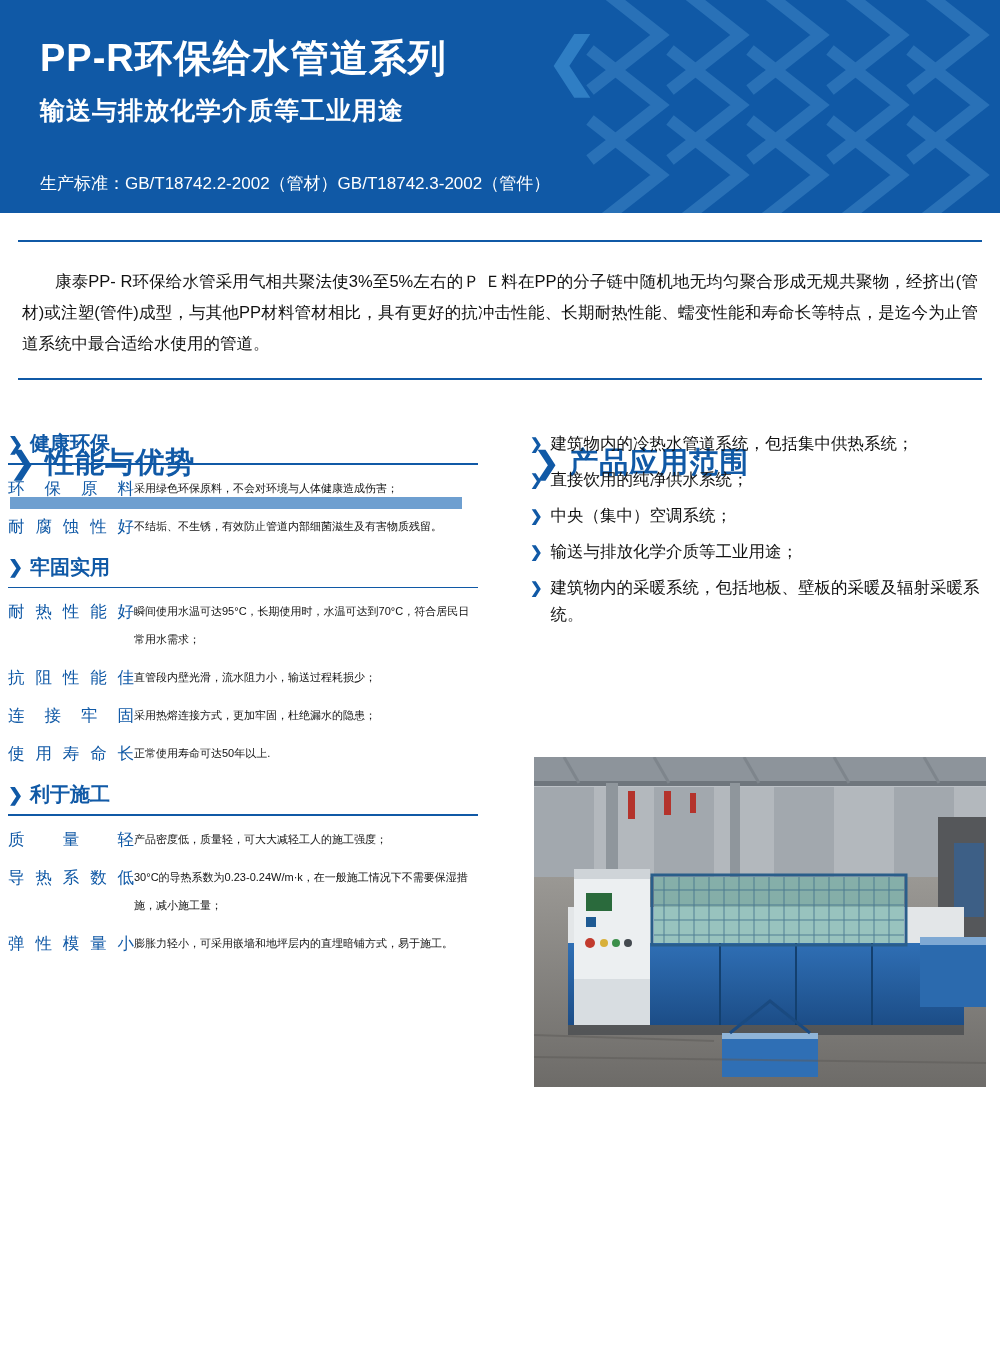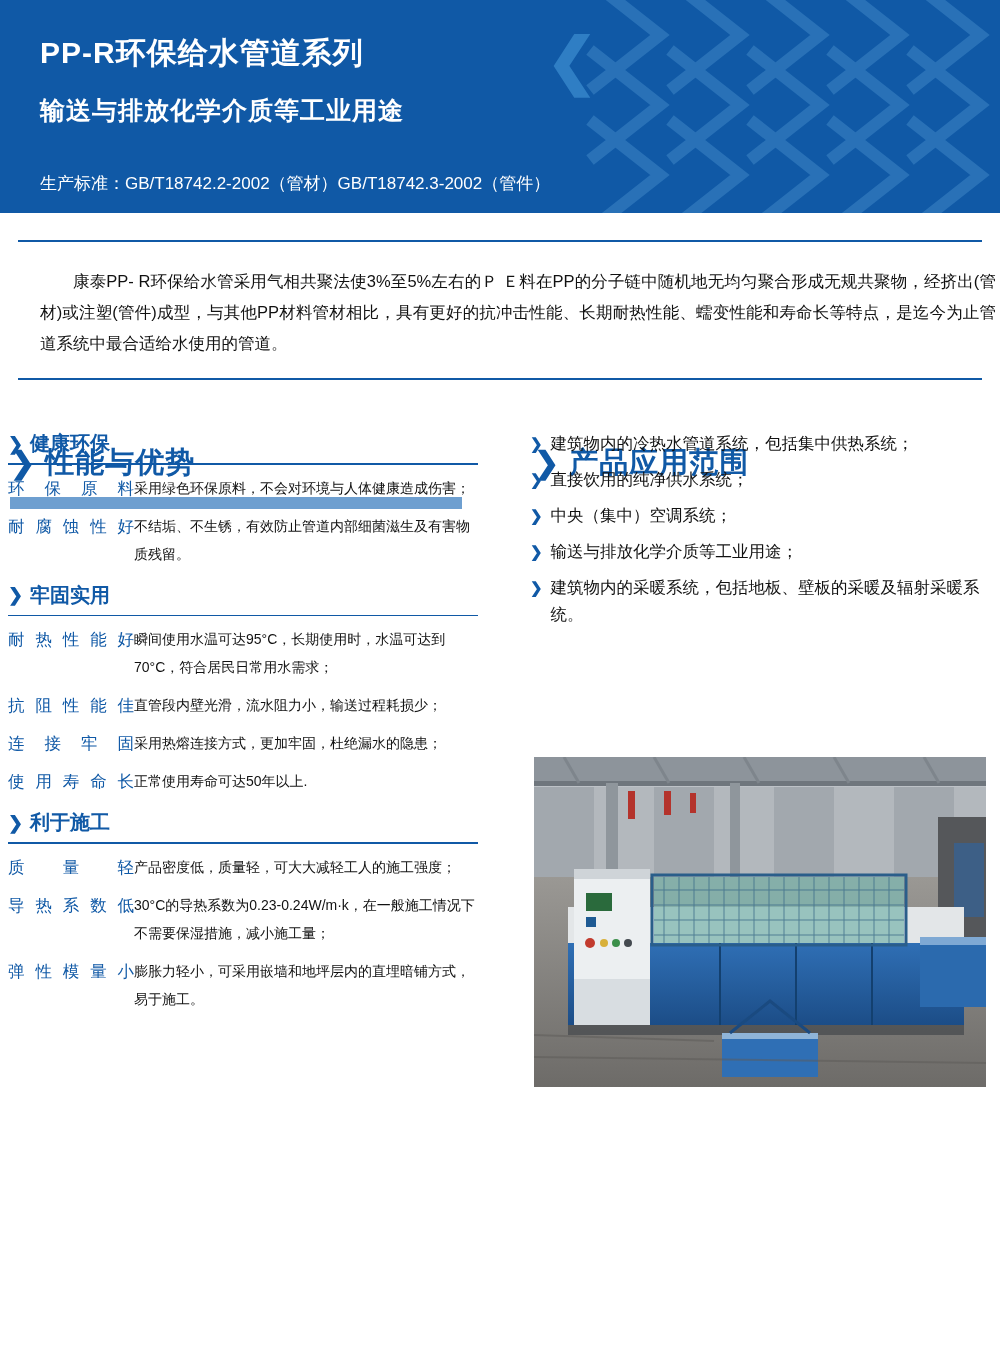--- a/index.html
+++ b/index.html
@@ -42,21 +42,21 @@
     top: 30px;
     font-size: 62px;
     color: #2f7ec4;
     font-weight: bold;
     line-height: 1;
   }
   .header-title {
     position: absolute;
     left: 40px;
     top: 33px;
-    font-size: 30px;
+    font-size: 38px;
     font-weight: bold;
     color: #ffffff;
     letter-spacing: 1px;
   }
   .header-subtitle {
     position: absolute;
     left: 40px;
     top: 94px;
     font-size: 25px;
     font-weight: bold;
@@ -97,21 +97,20 @@
   .intro-text {
     position: absolute;
     left: 22px;
     top: 26px;
     width: 956px;
     font-size: 16.5px;
     line-height: 31px;
     color: #111111;
     text-indent: 33px;
     text-align: justify;
-    margin-left: 18px;
   }
 
   
   .sec-head {
     position: absolute;
     display: flex;
     align-items: center;
   }
   .sec-head .arrow {
     color: #1059a6;
@@ -169,21 +168,21 @@
     width: 126px;
     flex: 0 0 126px;
     color: #1059a6;
     font-size: 16.5px;
     line-height: 28px;
     display: flex;
     justify-content: space-between;
   }
   .feat-label span { display: inline-block; }
   .feat-desc {
-    font-size: 14px;
+    font-size: 11px;
     line-height: 28px;
     color: #111111;
     flex: 1;
   }
 
   
   .col-right {
     position: absolute;
     left: 530px;
     top: 430px;

